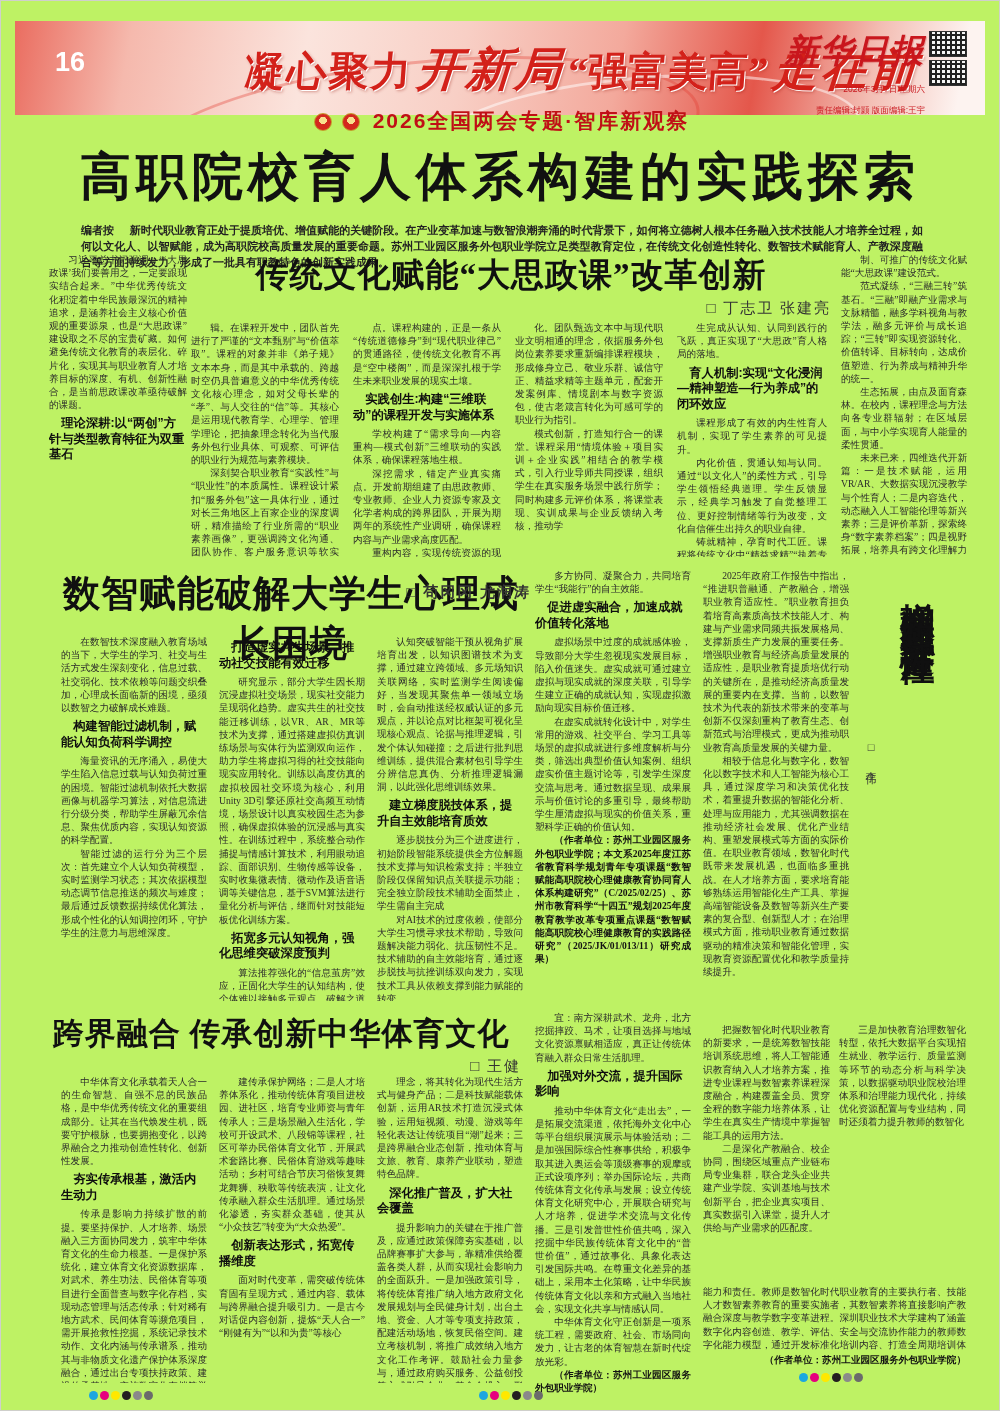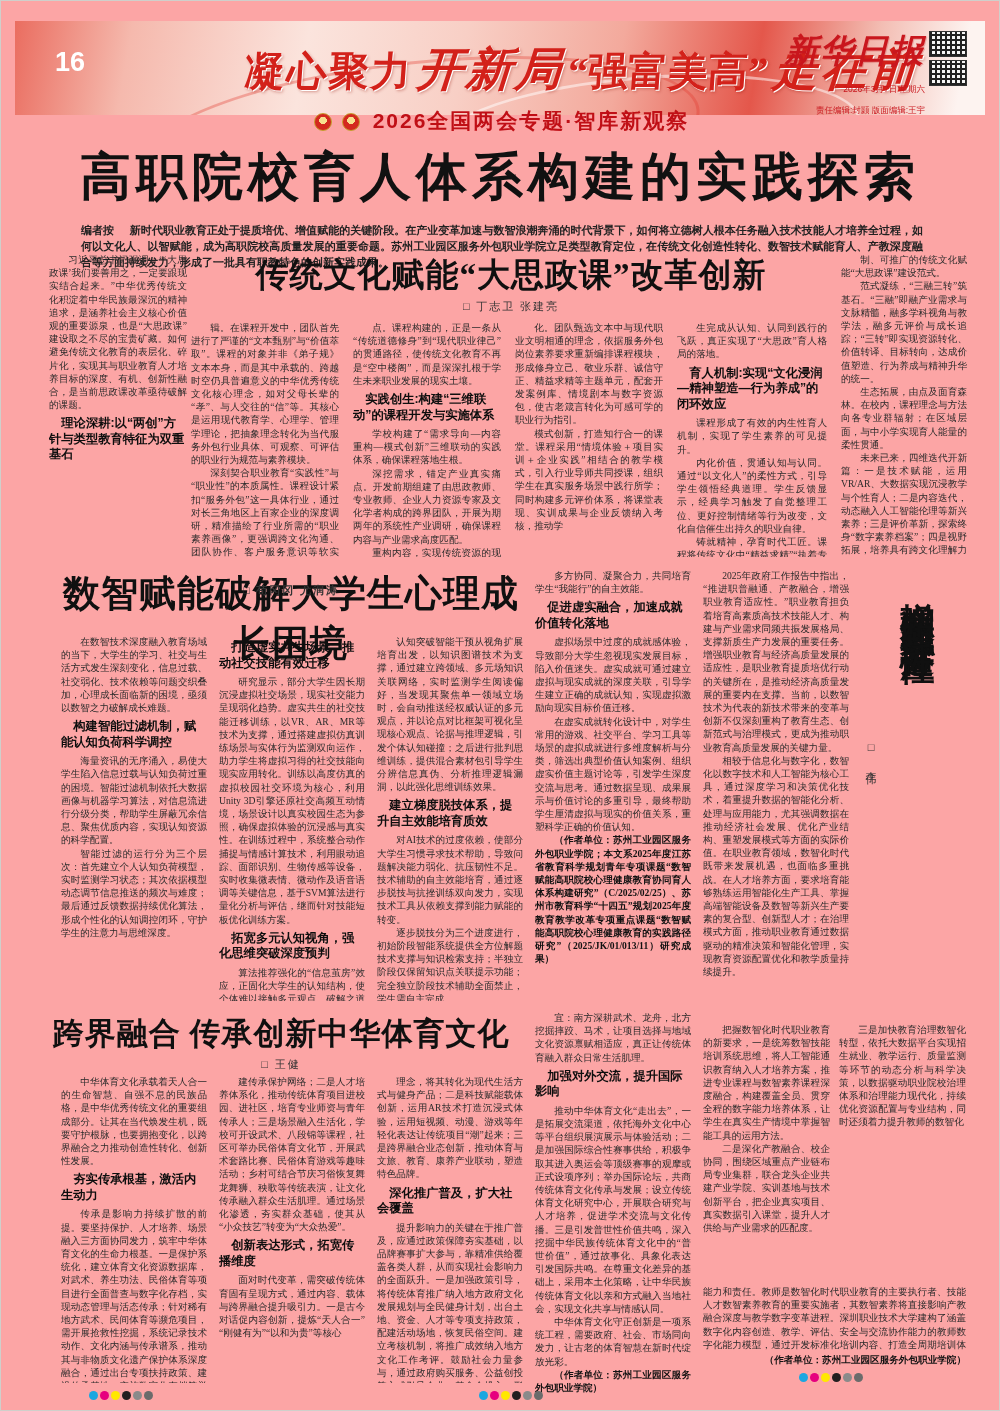--- a/index.html
+++ b/index.html
@@ -1,16 +1,16 @@
 <!DOCTYPE html>
 <html lang="zh"><head>
 <meta charset="utf-8">
 <style>
   html,body{margin:0;padding:0;background:#e9e9e6;}
-  #paper{position:relative;width:1000px;height:1411px;margin:0 auto;background:#fca5a5;
+  #paper{position:relative;width:1000px;height:1411px;margin:0 auto;background:#bef264;
          border:1px solid #cfcfcb;box-sizing:border-box;overflow:hidden;
          font-family:"Liberation Serif","DejaVu Serif",serif;color:#1c1c1c;}
   
   #banner{position:absolute;left:14px;top:20px;right:14px;height:94px;
     background:linear-gradient(100deg,#ea6d60 0%,#f5b9ad 12%,#fbe4dd 30%,#f8cfc5 46%,#f3a99c 62%,#e4574b 76%,#f3beb4 88%,#fdf3f0 97%);
     overflow:hidden;}
   .swoosh{position:absolute;border-radius:50%;border:3px solid rgba(225,60,48,.35);}
   #sw1{width:560px;height:150px;left:120px;top:40px;transform:rotate(-6deg);}
   #sw2{width:420px;height:110px;left:420px;top:55px;transform:rotate(-4deg);border-color:rgba(255,255,255,.5);}
   #pageno{position:absolute;left:40px;top:26px;color:#fff;font-size:27px;font-weight:bold;
@@ -46,21 +46,21 @@
               font-size:11px;font-weight:bold;line-height:16px;text-align:justify;color:#222;}
   #editornote .lbl{margin-right:13px;}
   
   .col{position:absolute;overflow:hidden;text-align:justify;}
   .col p{margin:0;font-size:9.6px;line-height:13.2px;color:#2a2a2a;text-indent:2em;}
   .col p.sub{font-family:"Liberation Sans","DejaVu Sans",sans-serif;font-weight:900;
              font-size:12.3px;line-height:15.5px;color:#0e0e0e;text-indent:1em;
              margin:5px 0 4px;text-align:left;}
   .col p.credit{font-weight:bold;color:#111;}
   .headline{position:absolute;text-align:center;font-weight:900;color:#101010;}
-  .byline{position:absolute;text-align:center;font-size:11px;color:#333;letter-spacing:2px;}
+  .byline{position:absolute;text-align:right;font-size:15px;color:#333;letter-spacing:2px;}
   
   #a2head{left:190px;top:252px;width:640px;font-size:33px;letter-spacing:1px;}
   #a2by{left:190px;top:298px;width:640px;}
   
   #a3head{left:50px;top:568px;width:480px;font-size:37px;letter-spacing:1px;}
   #a3by{left:50px;top:582px;width:480px;font-weight:bold;}
   
   #sbtitle{position:absolute;left:894px;top:574px;height:438px;writing-mode:vertical-rl;
            font-size:34px;font-weight:900;letter-spacing:4px;color:#101010;
            font-family:"Liberation Sans","DejaVu Sans",sans-serif;}
@@ -162,22 +162,22 @@
   </div>
   <div class="col" style="left:218px;top:634px;width:146px;height:366px;">
     <p class="sub">打造虚实共生场景，推动社交技能有效迁移</p>
     <p>研究显示，部分大学生因长期沉浸虚拟社交场景，现实社交能力呈现弱化趋势。虚实共生的社交技能迁移训练，以VR、AR、MR等技术为支撑，通过搭建虚拟仿真训练场景与实体行为监测双向运作，助力学生将虚拟习得的社交技能向现实应用转化。训练以高度仿真的虚拟校园社交环境为核心，利用Unity 3D引擎还原社交高频互动情境，场景设计以真实校园生态为参照，确保虚拟体验的沉浸感与真实性。在训练过程中，系统整合动作捕捉与情感计算技术，利用眼动追踪、面部识别、生物传感等设备，实时收集微表情、微动作及语音语调等关键信息，基于SVM算法进行量化分析与评估，继而针对技能短板优化训练方案。</p>
     <p class="sub">拓宽多元认知视角，强化思维突破深度预判</p>
     <p>算法推荐强化的“信息茧房”效应，正固化大学生的认知结构，使个体难以接触多元观点。破解之道在于以智能技术拓展认知边界，提升思维的开放性与批判性。</p>
   </div>
   <div class="col" style="left:376px;top:634px;width:146px;height:366px;">
     <p>认知突破智能干预从视角扩展培育出发，以知识图谱技术为支撑，通过建立跨领域、多元场知识关联网络，实时监测学生阅读偏好，当发现其聚焦单一领域立场时，会自动推送经权威认证的多元观点，并以论点对比框架可视化呈现核心观点、论据与推理逻辑，引发个体认知碰撞；之后进行批判思维训练，提供混合素材包引导学生分辨信息真伪、分析推理逻辑漏洞，以此强化思维训练效果。</p>
     <p class="sub">建立梯度脱技体系，提升自主效能培育质效</p>
+    <p>逐步脱技分为三个进度进行，初始阶段智能系统提供全方位解题技术支撑与知识检索支持；半独立阶段仅保留知识点关联提示功能；完全独立阶段技术辅助全面禁止，学生需自主完成</p>
     <p>对AI技术的过度依赖，使部分大学生习惯寻求技术帮助，导致问题解决能力弱化、抗压韧性不足。技术辅助的自主效能培育，通过逐步脱技与抗挫训练双向发力，实现技术工具从依赖支撑到能力赋能的转变。</p>
-    <p>逐步脱技分为三个进度进行，初始阶段智能系统提供全方位解题技术支撑与知识检索支持；半独立阶段仅保留知识点关联提示功能；完全独立阶段技术辅助全面禁止，学生需自主完成</p>
   </div>
   <div class="col" style="left:534px;top:568px;width:156px;height:432px;">
     <p>多方协同、凝聚合力，共同培育学生“我能行”的自主效能。</p>
     <p class="sub">促进虚实融合，加速成就价值转化落地</p>
     <p>虚拟场景中过度的成就感体验，导致部分大学生忽视现实发展目标，陷入价值迷失。虚实成就可通过建立虚拟与现实成就的深度关联，引导学生建立正确的成就认知，实现虚拟激励向现实目标价值迁移。</p>
     <p>在虚实成就转化设计中，对学生常用的游戏、社交平台、学习工具等场景的虚拟成就进行多维度解析与分类，筛选出典型价值认知案例、组织虚实价值主题讨论等，引发学生深度交流与思考。通过数据呈现、成果展示与价值讨论的多重引导，最终帮助学生厘清虚拟与现实的价值关系，重塑科学正确的价值认知。</p>
     <p class="credit">（作者单位：苏州工业园区服务外包职业学院；本文系2025年度江苏省教育科学规划青年专项课题“数智赋能高职院校心理健康教育协同育人体系构建研究”（C/2025/02/25）、苏州市教育科学“十四五”规划2025年度教育教学改革专项重点课题“数智赋能高职院校心理健康教育的实践路径研究”（2025/JK/01/013/11）研究成果）</p>
   </div>
 
   <div id="sbtitle">增强数智时代职业教育适应性</div>

